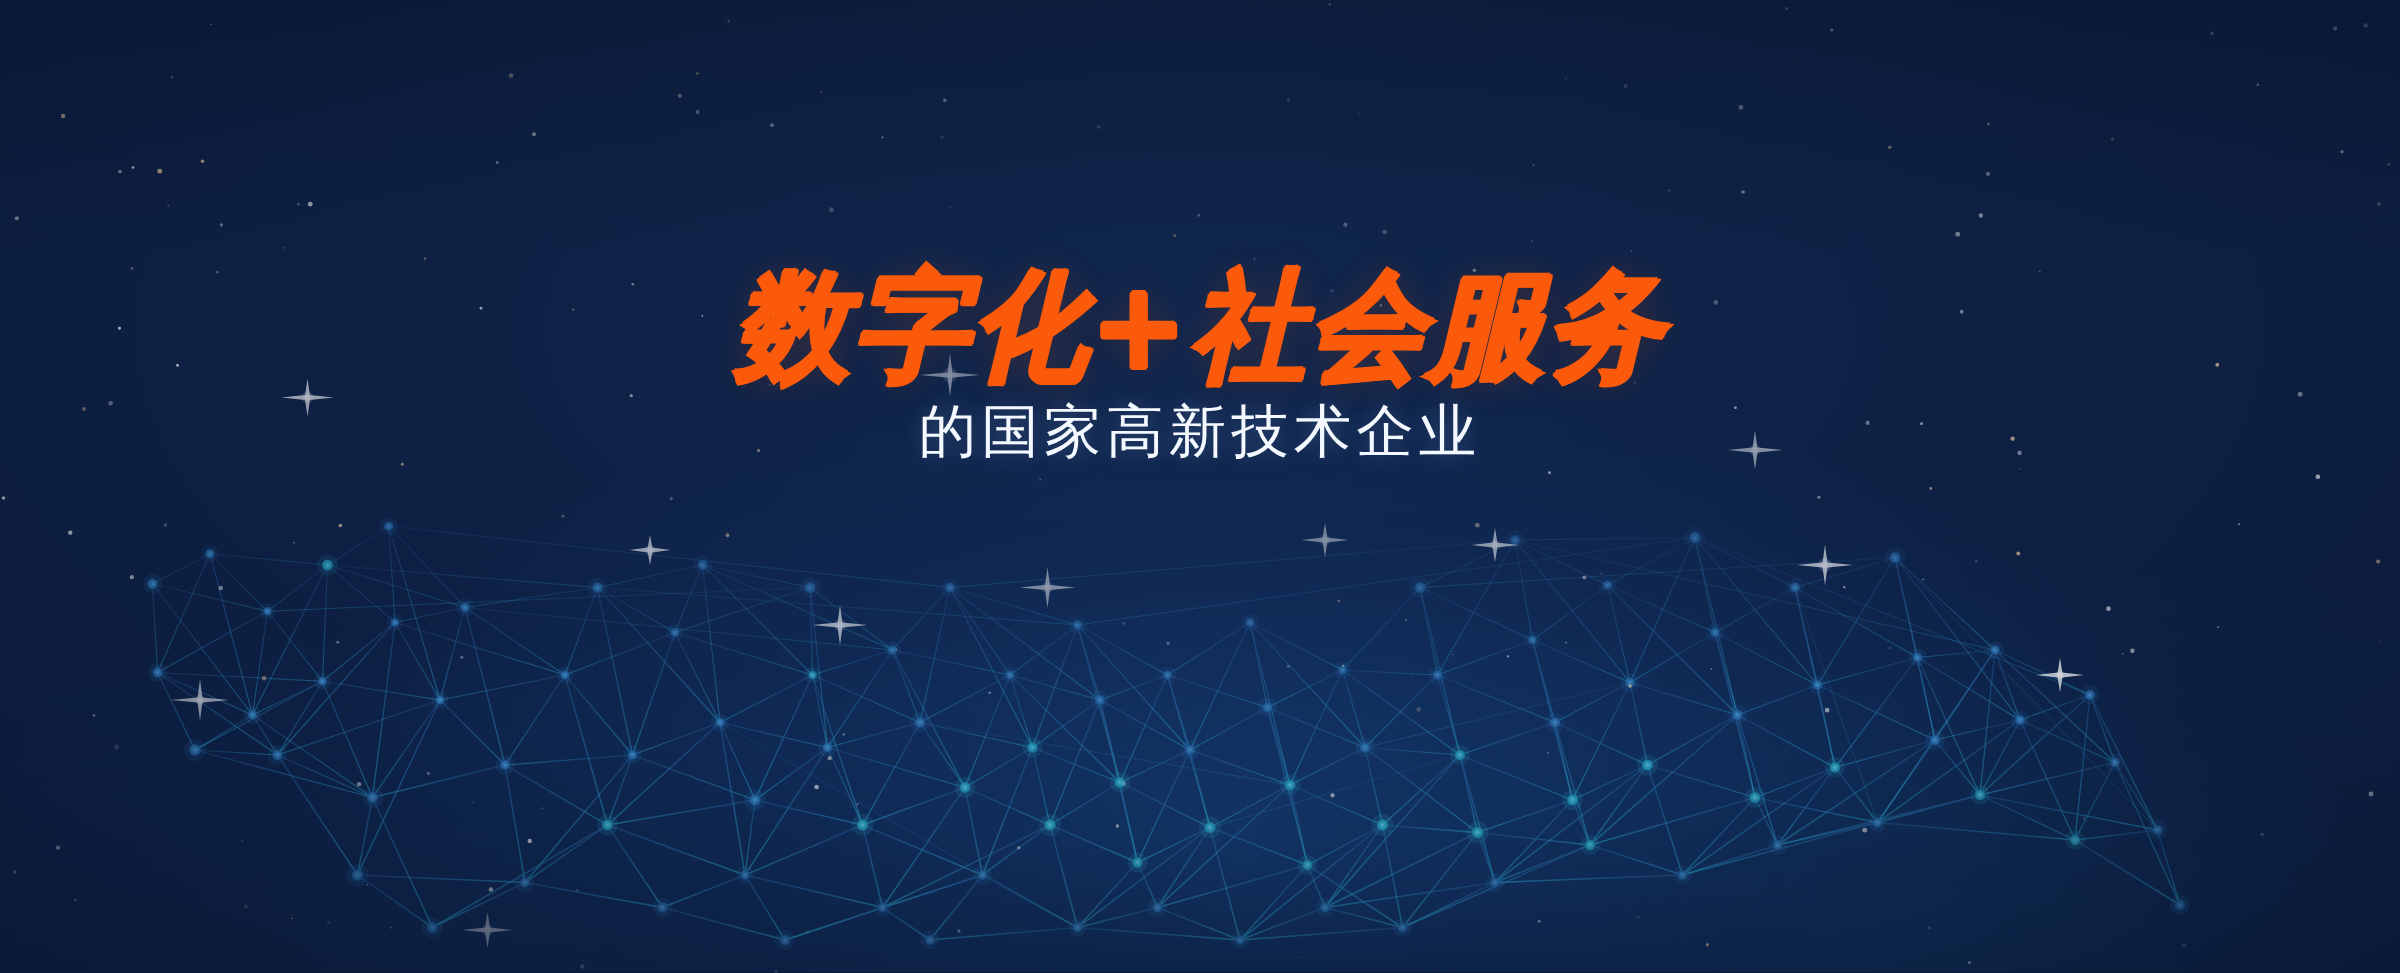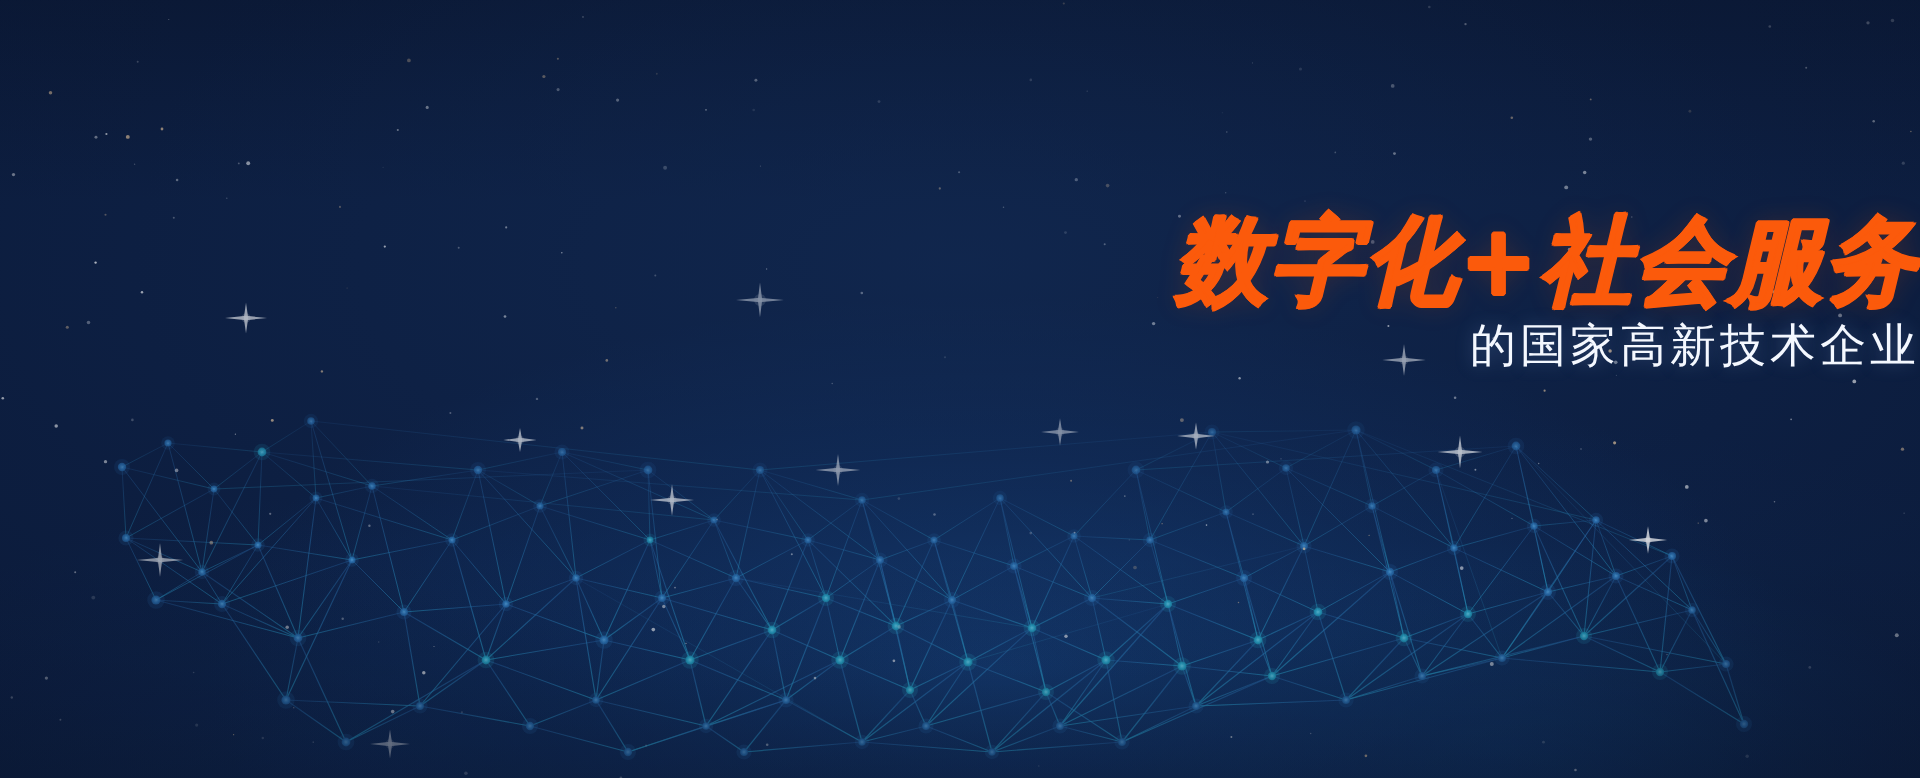--- a/index.html
+++ b/index.html
@@ -47,21 +47,21 @@
     display: block;
   }
   .stars { pointer-events: none; }
 
   
   .text-block {
     position: absolute;
     left: 0;
     right: 0;
     top: 214px;
-    text-align: right;
+    text-align: center;
     z-index: 6;
   }
   .headline {
     margin: 0;
     font-family: "DejaVu Sans", "Liberation Sans", sans-serif;
     font-size: 92px;
     line-height: 1.0;
     font-weight: 700;
     font-style: italic;
     letter-spacing: 3px;

